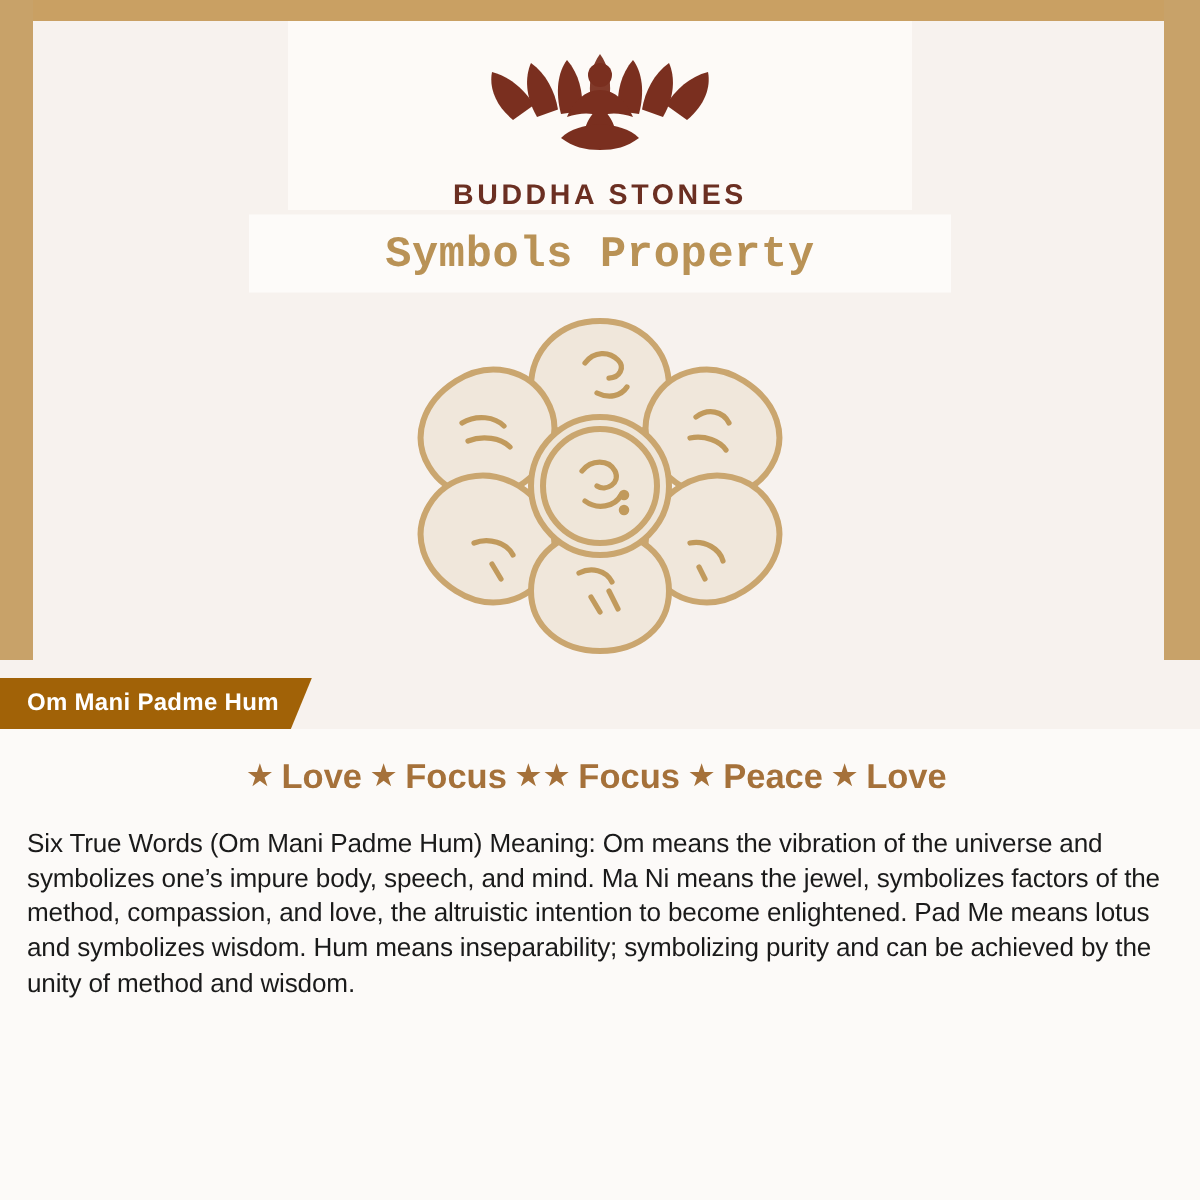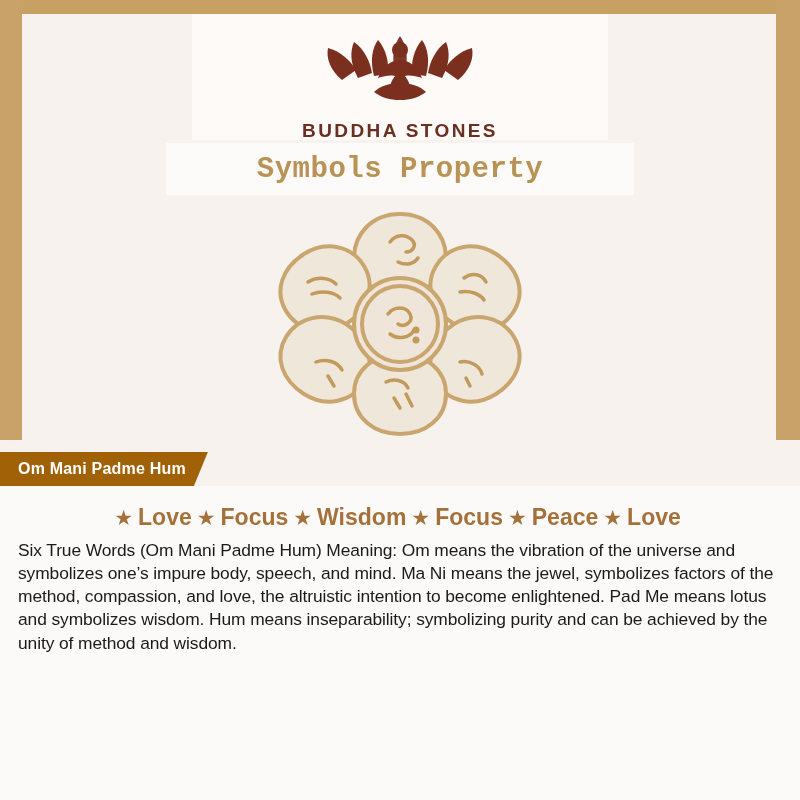--- a/index.html
+++ b/index.html
@@ -166,21 +166,21 @@
 
   .body-text {
     padding: 4px 14px 0 18px;
     font-size: 17.4px;
     line-height: 1.33;
     color: #1a1a1a;
     font-family: "Liberation Sans", sans-serif;
     letter-spacing: -0.1px;
   }
   .body-text p {
-    margin: 0 0 0 0;
+    margin: 12px 0 0 0;
   }
   .body-text p + p {
     margin-top: 2px;
   }
 </style>
 </head>
 <body>
 
 <div class="page">
 
@@ -271,21 +271,20 @@
   </div>
 
   <div class="content">
 
     <div class="keywords">
       <span class="star">★</span>
       <span class="kw">Love</span>
       <span class="star">★</span>
       <span class="kw">Focus</span>
       <span class="star">★</span>
-      <span class="kw">Wisdom</span>
       <span class="star">★</span>
       <span class="kw">Focus</span>
       <span class="star">★</span>
       <span class="kw">Peace</span>
       <span class="star">★</span>
       <span class="kw">Love</span>
     </div>
 
     <div class="body-text">
       <p>Six True Words (Om Mani Padme Hum) Meaning: Om means the vibration of the universe and symbolizes one’s impure body, speech, and mind. Ma Ni means the jewel, symbolizes factors of the method, compassion, and love, the altruistic intention to become enlightened. Pad Me means lotus and symbolizes wisdom. Hum means inseparability; symbolizing purity and can be achieved by the unity of method and wisdom.</p>

